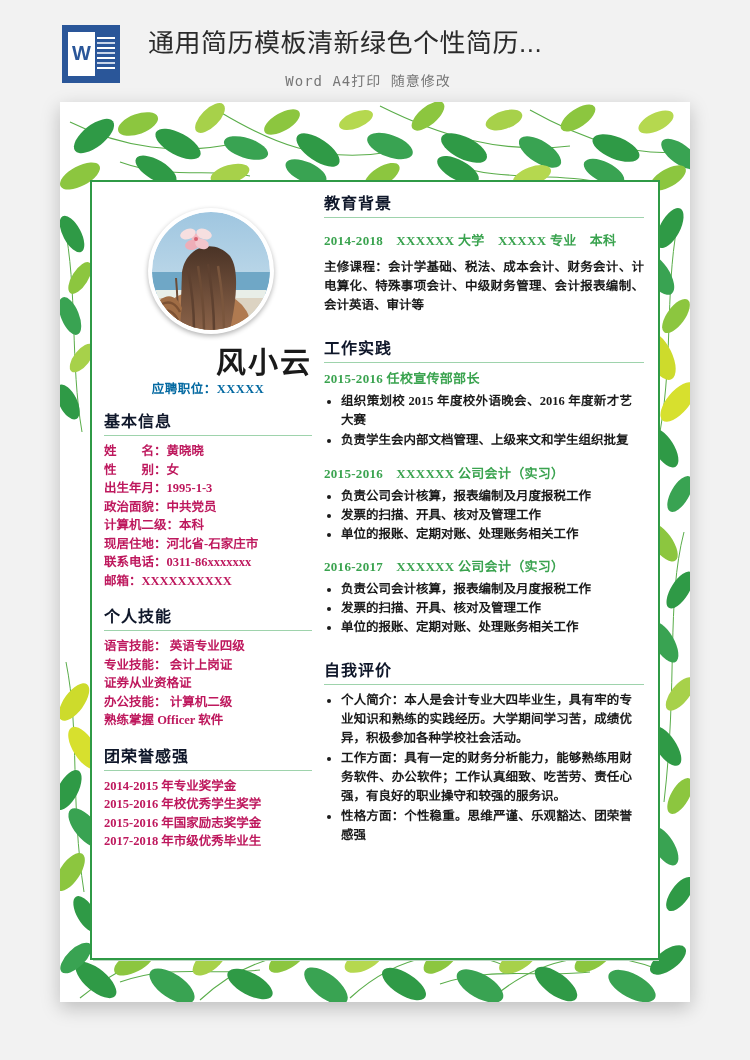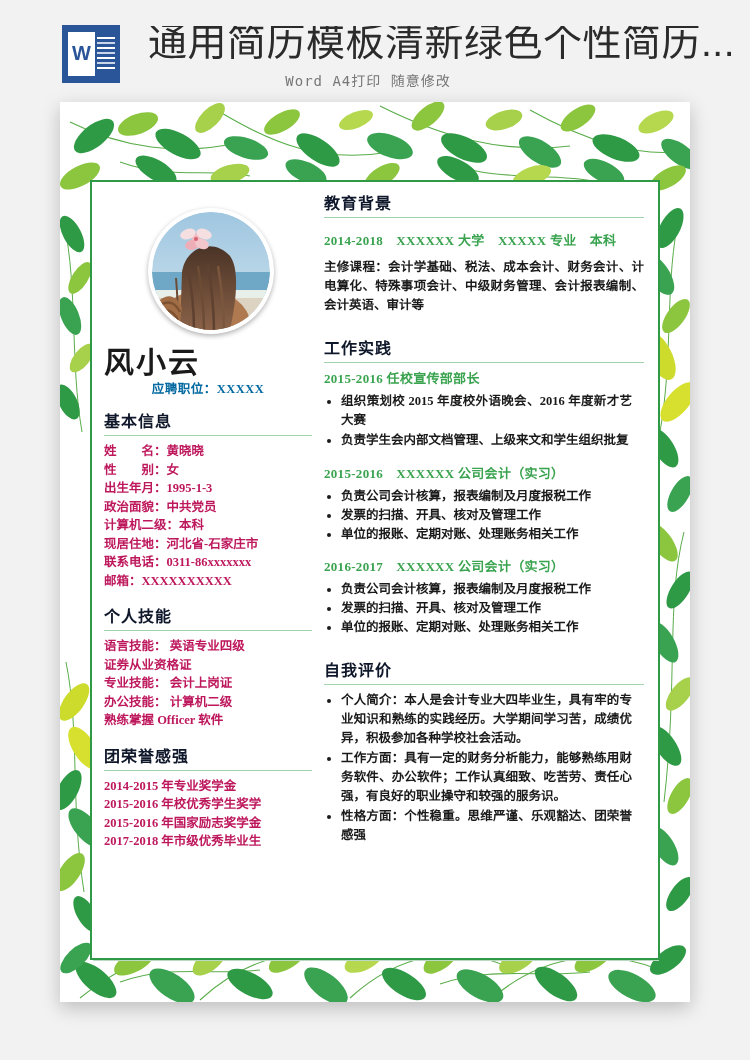--- a/index.html
+++ b/index.html
@@ -31,21 +31,21 @@
   .word-icon .lines{
     position:absolute;left:35px;top:12px;width:18px;height:36px;
   }
   .word-icon .lines i{
     display:block;height:2px;background:#ffffff;margin-bottom:3px;
   }
   .word-icon .lines i:nth-child(2n){background:#c9d6ea;}
   .title-main{
     position:absolute;left:148px;top:26px;width:590px;
     font-family:"Liberation Sans",sans-serif;
-    font-size:39px;line-height:34px;color:#2b2b2b;
+    font-size:26px;line-height:34px;color:#2b2b2b;
     letter-spacing:.5px;white-space:nowrap;overflow:hidden;
   }
   .title-sub{
     position:absolute;left:148px;top:70px;width:440px;text-align:center;
     font-family:"DejaVu Sans Mono","Liberation Sans",sans-serif;
     font-size:14px;color:#777777;letter-spacing:1px;
   }
 
   
   .paper{
@@ -80,21 +80,21 @@
     position:absolute;left:44px;top:18px;width:118px;height:118px;
     border-radius:50%;padding:4px;background:#ffffff;
     box-shadow:0 2px 5px rgba(0,0,0,.30);
   }
   .photo{
     width:118px;height:118px;border-radius:50%;overflow:hidden;position:relative;
   }
   .photo svg{display:block;}
 
   .name{
-    position:absolute;left:0;top:148px;width:208px;text-align:left;
+    position:absolute;left:0;top:148px;width:208px;text-align:right;
     font-family:"Liberation Serif",serif;font-weight:bold;
     font-size:30px;color:#1a1a1a;letter-spacing:2px;
   }
   .position{
     position:absolute;left:0;top:188px;width:208px;text-align:center;
     font-weight:bold;font-size:12.5px;color:#0369a1;letter-spacing:.5px;
   }
   .sec-h{
     font-weight:bold;font-size:16px;color:#0f172a;
     letter-spacing:1px;padding-bottom:3px;
@@ -329,22 +329,22 @@
           <div class="l-line">邮箱：XXXXXXXXXX</div>
         </div>
       </div>
 
       <div class="gap-m"></div>
       <div>
         <div class="sec-h">个人技能</div>
         <div class="sec-rule"></div>
         <div>
           <div class="l-line">语言技能： 英语专业四级</div>
+          <div class="l-line">专业技能： 会计上岗证</div>
           <div class="l-line">证券从业资格证</div>
-          <div class="l-line">专业技能： 会计上岗证</div>
           <div class="l-line">办公技能： 计算机二级</div>
           <div class="l-line">熟练掌握 Officer 软件</div>
         </div>
       </div>
 
       <div class="gap-m"></div>
       <div>
         <div class="sec-h">团荣誉感强</div>
         <div class="sec-rule"></div>
         <div>

